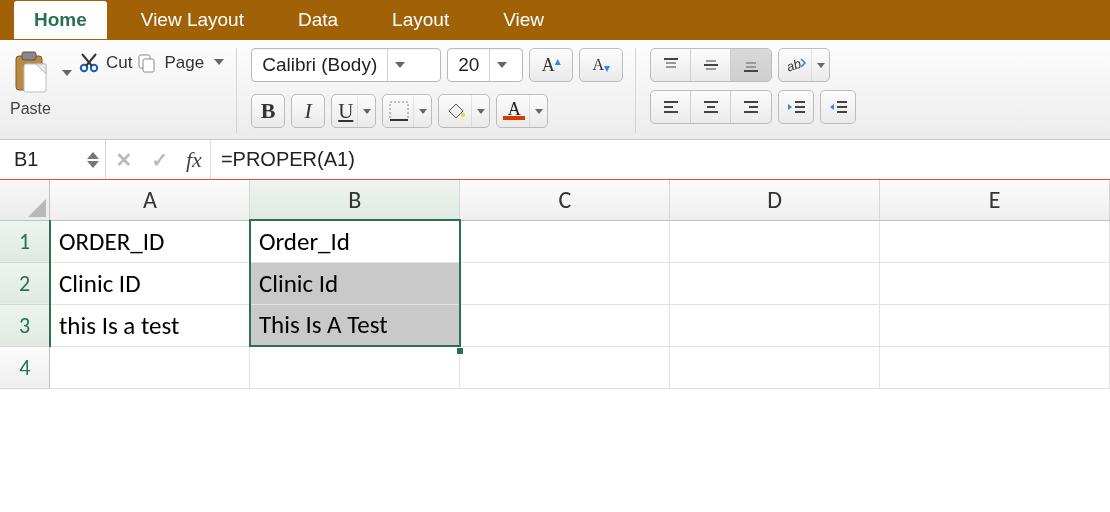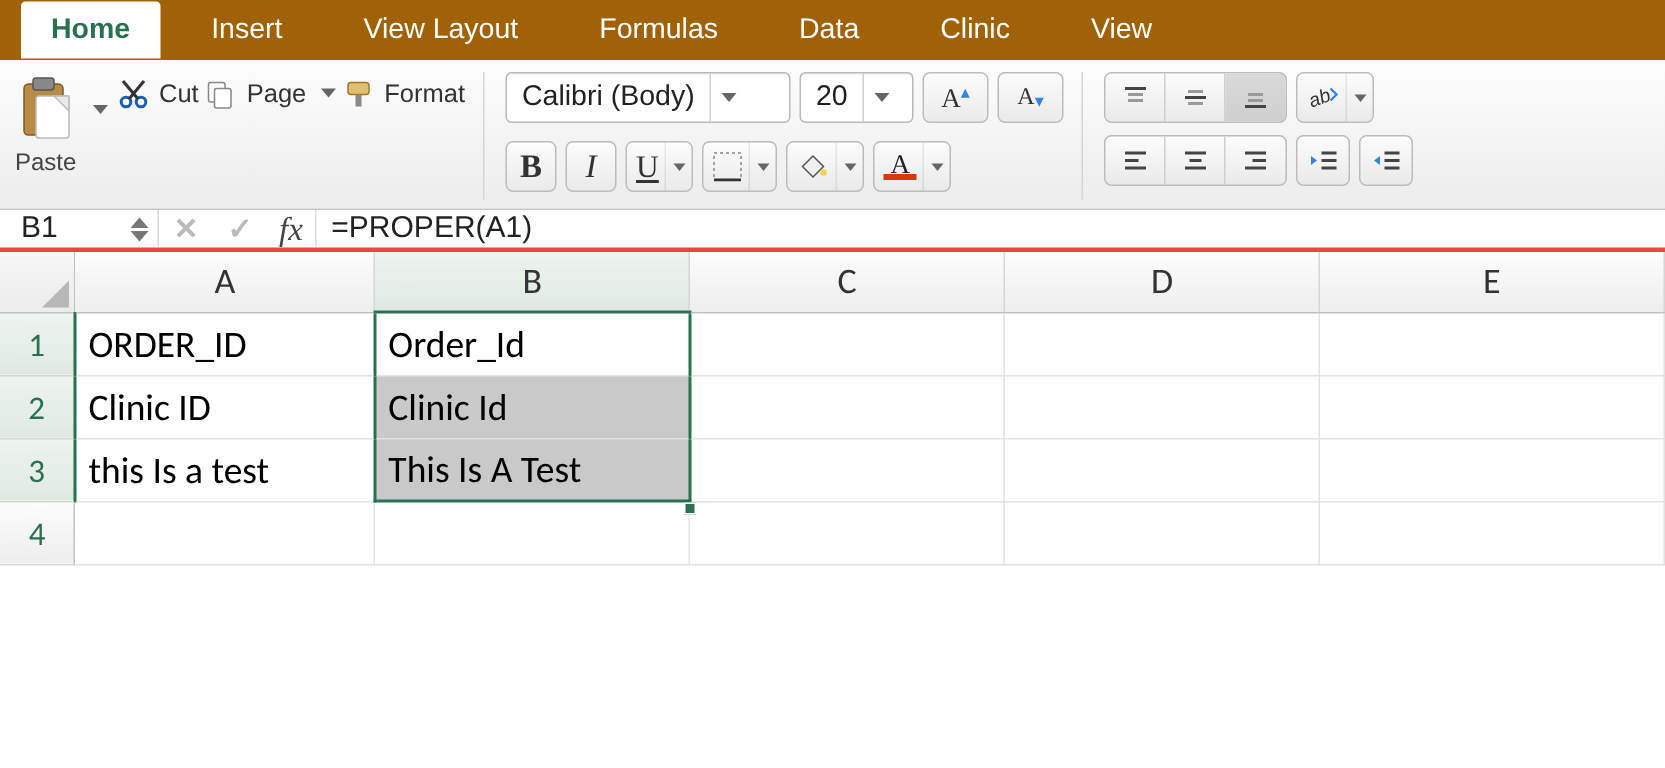--- a/index.html
+++ b/index.html
@@ -132,21 +132,21 @@
   }
   .segmented .seg {
     width:40px; display:flex;align-items:center;justify-content:center;
     border-right:1px solid #cfcfcf; cursor:pointer;
   }
   .segmented .seg:last-child { border-right:none; }
   .segmented .seg.active { background:linear-gradient(#d9d9d9,#cfcfcf); }
 
   
   .formula-bar {
-    height:28px; border-bottom:3px solid #ef4444;
+    height:40px; border-bottom:1px solid #ef4444;
     display:flex; align-items:center;
     padding-left:6px;
     font-size:20px; color:#222;
   }
   .name-box {
     width:100px; height:100%;
     display:flex; align-items:center; justify-content:space-between;
     border-right:1px solid #d8d8d8;
     padding:0 6px 0 8px;
   }
@@ -233,33 +233,27 @@
   .font-color-bar{ display:block; width:22px; height:4px; background:#d83b01; margin-top:0px;}
 </style>
 </head>
 <body>
 
 <div class="tab-bar">
   <div class="tab active">
     <span>Home</span>
   </div>
   <div class="tab">
-    <span>Insert</span>
-  </div>
-  <div class="tab">
     <span>View Layout</span>
-  </div>
-  <div class="tab">
-    <span>Formulas</span>
   </div>
   <div class="tab">
     <span>Data</span>
   </div>
   <div class="tab">
-    <span>Clinic</span>
+    <span>Layout</span>
   </div>
   <div class="tab">
     <span>View</span>
   </div>
 </div>
 
 <div class="ribbon">
 
   <div class="group">
     <div class="paste-block" style="width:62px;">
@@ -283,27 +277,20 @@
         <span>Cut</span>
       </div>
       <div class="clip-item">
         <svg width="22" height="22" viewBox="0 0 22 22">
             <rect x="3" y="3" width="11" height="13" fill="#fff" stroke="#888" rx="1.5"></rect>
             <rect x="7" y="7" width="11" height="13" fill="#fff" stroke="#888" rx="1.5"></rect>
           </svg>
         <span>Page</span>
         <span class="mini-caret"></span>
       </div>
-      <div class="clip-item">
-        <svg width="22" height="22" viewBox="0 0 22 22">
-            <rect x="4" y="3" width="14" height="8" rx="2" fill="#e0c070" stroke="#a07820"></rect>
-            <rect x="9" y="11" width="4" height="8" fill="#888"></rect>
-          </svg>
-        <span>Format</span>
-      </div>
     </div>
   </div>
 
   <div class="group">
     <div class="font-group">
       <div class="row">
         <div class="combo" style="width:190px;">
           <span class="combo-text">Calibri (Body)</span>
           <div class="combo-caret"></div>
         </div>

